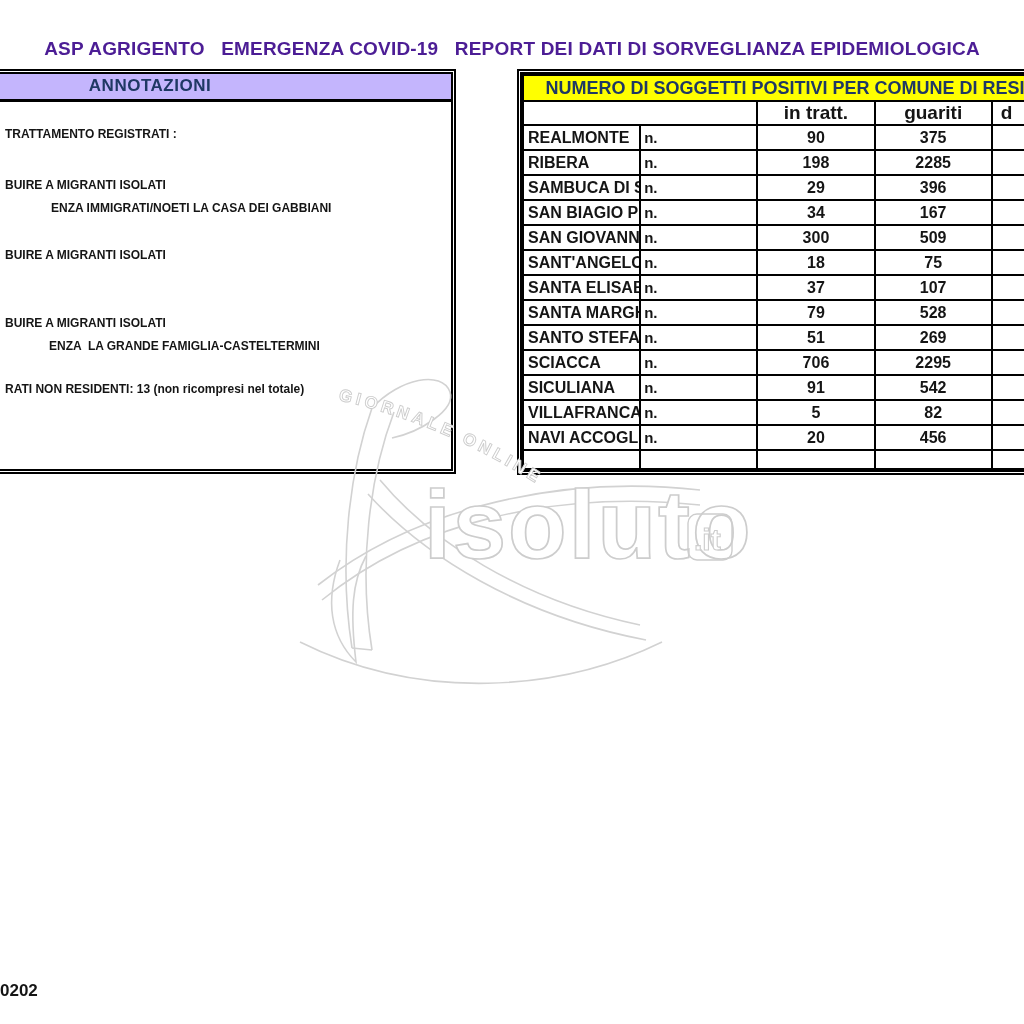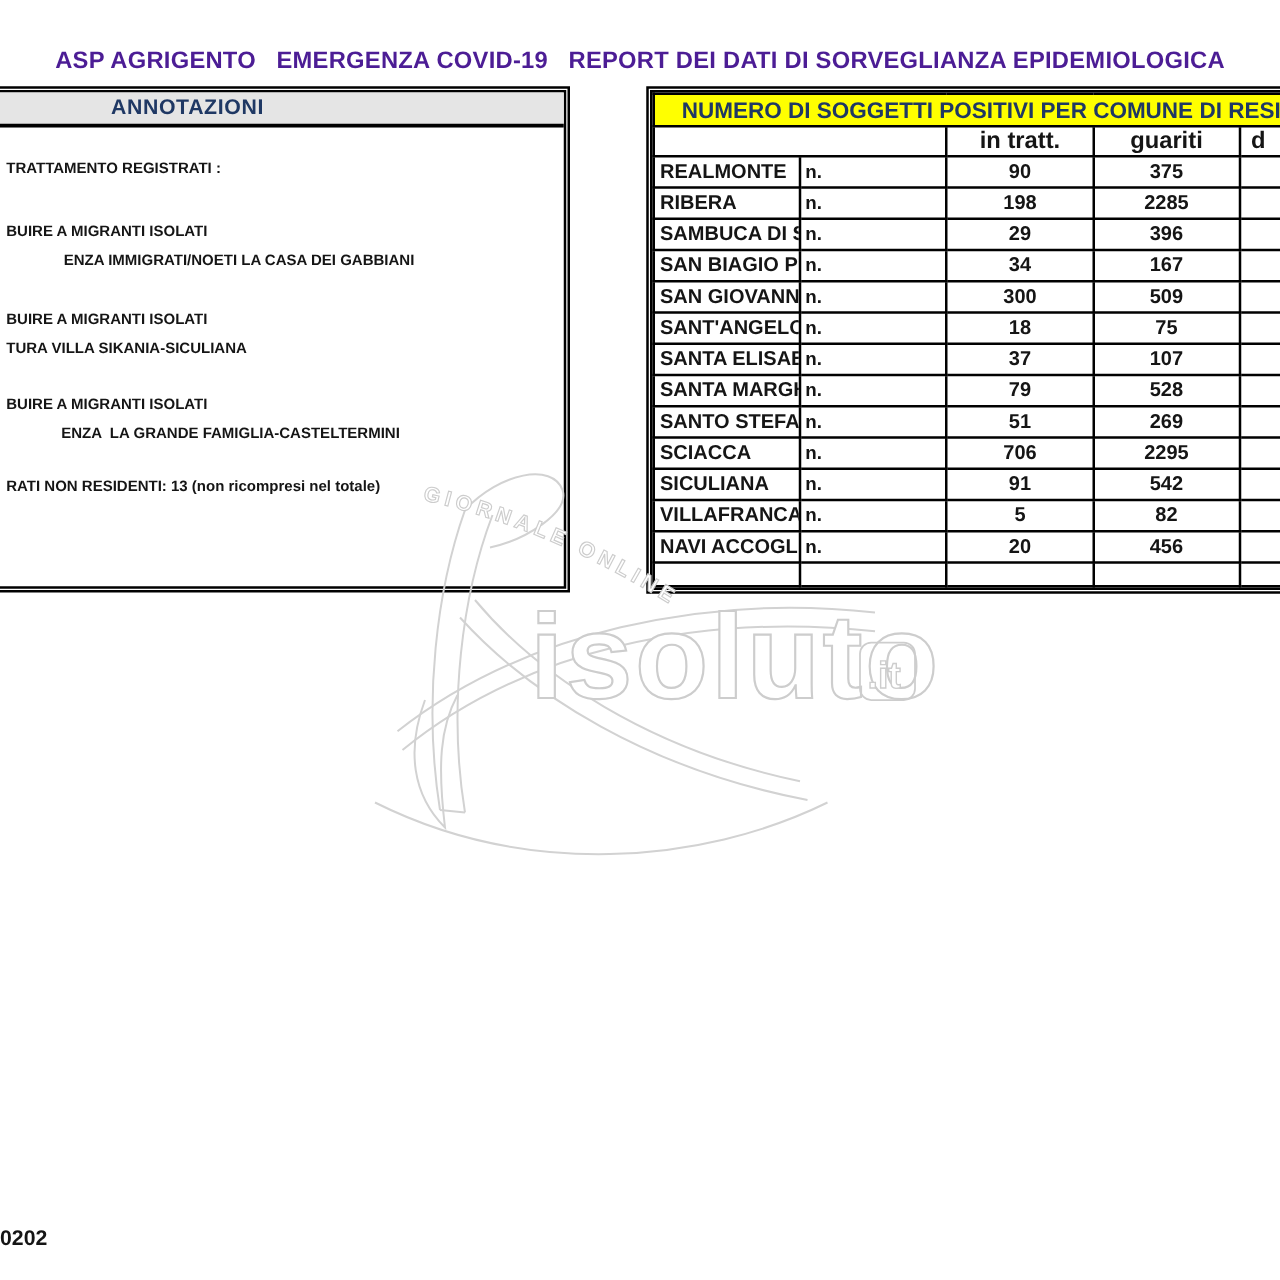--- a/index.html
+++ b/index.html
@@ -13,21 +13,21 @@
     position:absolute; top:27px; left:0; width:1024px; text-align:center;
     font-size:19px; font-weight:bold; color:#4c1d95; white-space:pre; letter-spacing:0.2px;margin-top:11px;
   }
 
   
   .ann-box {
     position:absolute; top:69px; left:-6px; width:462px; height:405px;
     border:5px double #000; box-sizing:border-box; background:transparent;
   }
   .ann-band {
-    height:25px; background:#e5e5e5; border-bottom:3px solid #000; position:relative;
+    height:25px; background:#c4b5fd; border-bottom:3px solid #000; position:relative;
   }
   .ann-band-label {
     position:absolute; top:2px; left:0; width:302px; text-align:center;
     font-size:17px; font-weight:bold; color:#1f3864; letter-spacing:0.5px;
   }
   .ann-line {
     position:absolute; left:6px; font-size:12px; font-weight:bold;
     color:#151515; white-space:pre;
   }
   .ann-line.l0 { top:53px; }
@@ -83,21 +83,20 @@
 <div class="page-title">ASP AGRIGENTO   EMERGENZA COVID-19   REPORT DEI DATI DI SORVEGLIANZA EPIDEMIOLOGICA</div>
 
 <div class="ann-box">
   <div class="ann-band">
     <div class="ann-band-label">ANNOTAZIONI</div>
   </div>
   <div class="ann-line l0">TRATTAMENTO REGISTRATI :</div>
   <div class="ann-line l1">BUIRE A MIGRANTI ISOLATI</div>
   <div class="ann-line l2">ENZA IMMIGRATI/NOETI LA CASA DEI GABBIANI</div>
   <div class="ann-line l3">BUIRE A MIGRANTI ISOLATI</div>
-  <div class="ann-line l4">TURA VILLA SIKANIA-SICULIANA</div>
   <div class="ann-line l5">BUIRE A MIGRANTI ISOLATI</div>
   <div class="ann-line l6">ENZA  LA GRANDE FAMIGLIA-CASTELTERMINI</div>
   <div class="ann-line l7">RATI NON RESIDENTI: 13 (non ricompresi nel totale)</div>
 </div>
 
 <div class="table-wrap">
   <table class="positives">
     <tbody>
         <tr class="title-row">
       <td colspan="5">NUMERO DI SOGGETTI POSITIVI PER COMUNE DI RESIDENZA</td>

